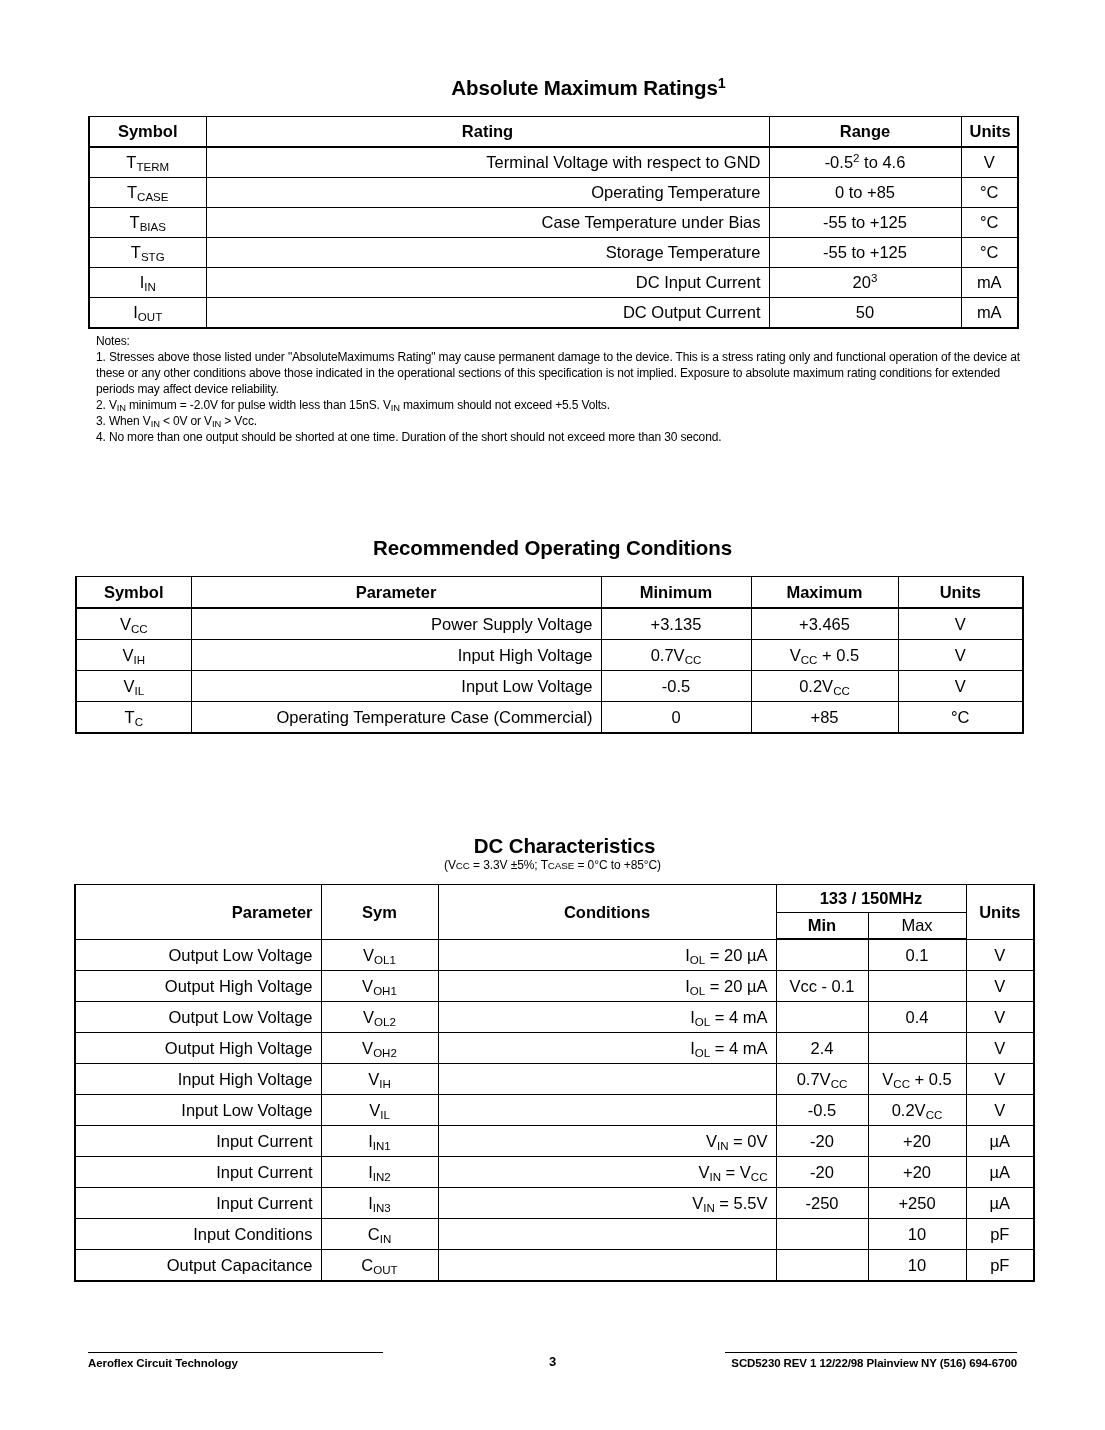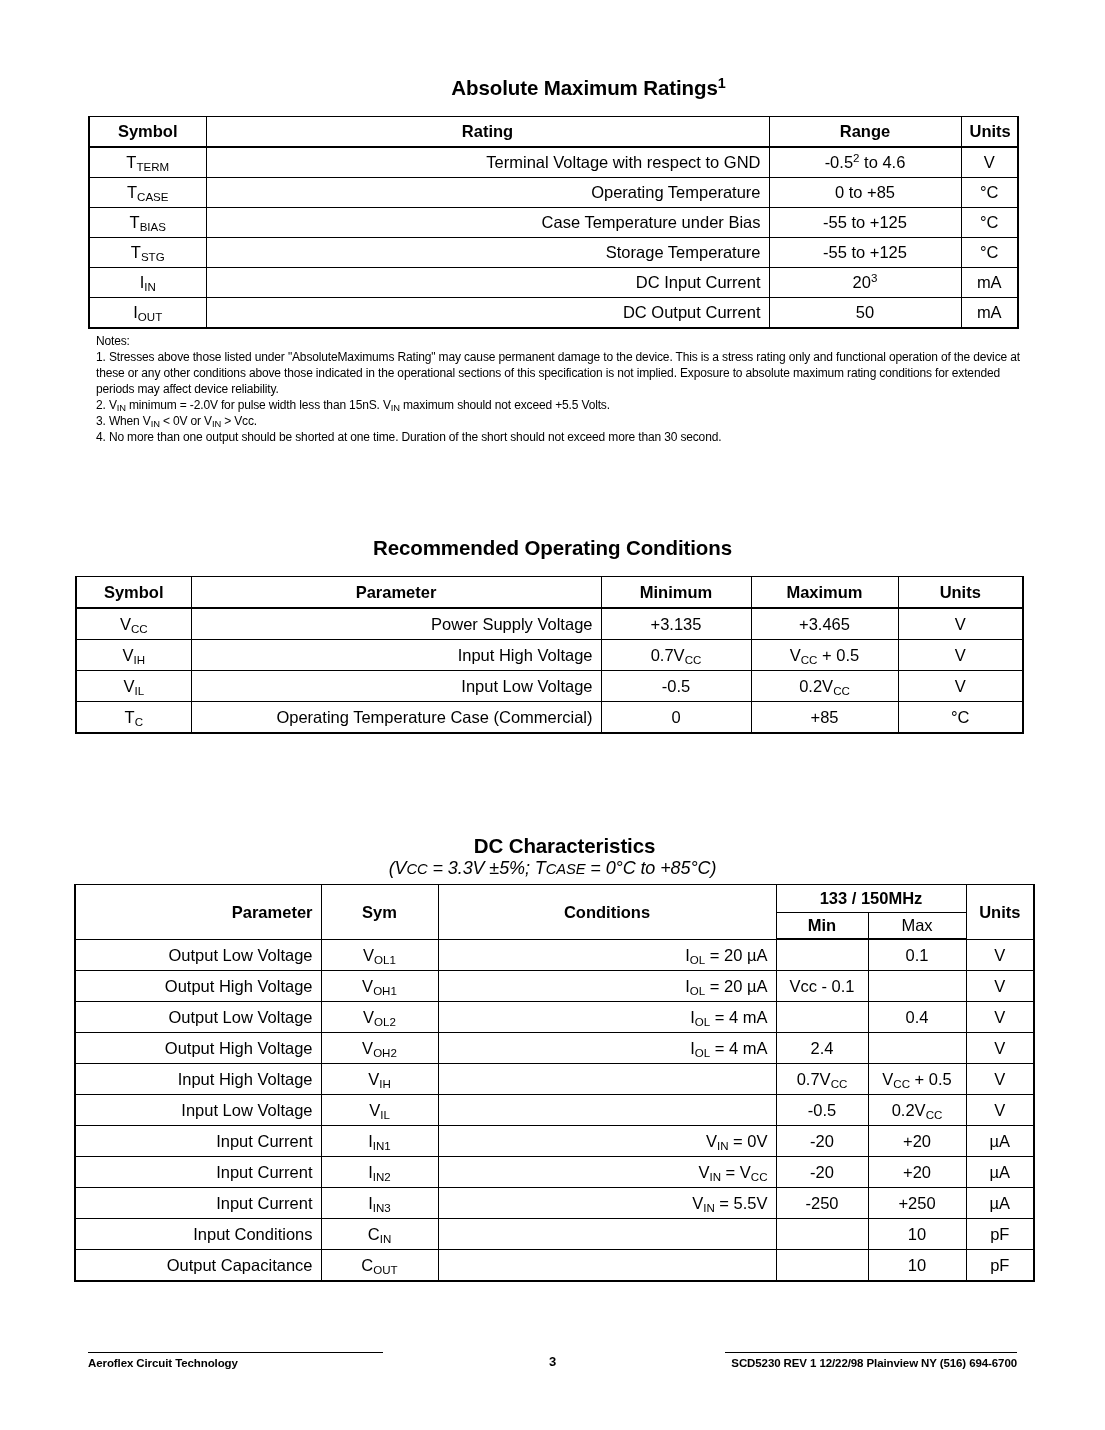--- a/index.html
+++ b/index.html
@@ -24,24 +24,23 @@
 
   
   .section-title {
     text-align: center;
     font-weight: bold;
     font-size: 20.5px;
     letter-spacing: -0.1px;
   }
   .section-sub {
     text-align: center;
-    font-size: 18px;
+    font-size: 12px;
     letter-spacing: -0.1px;
     margin-top: 2px;
-    font-style: italic;
   }
   .smallcaps {
     font-size: 0.82em;
   }
 
   
   table.spec {
     border-collapse: collapse;
     table-layout: fixed;
     background: #fff;

